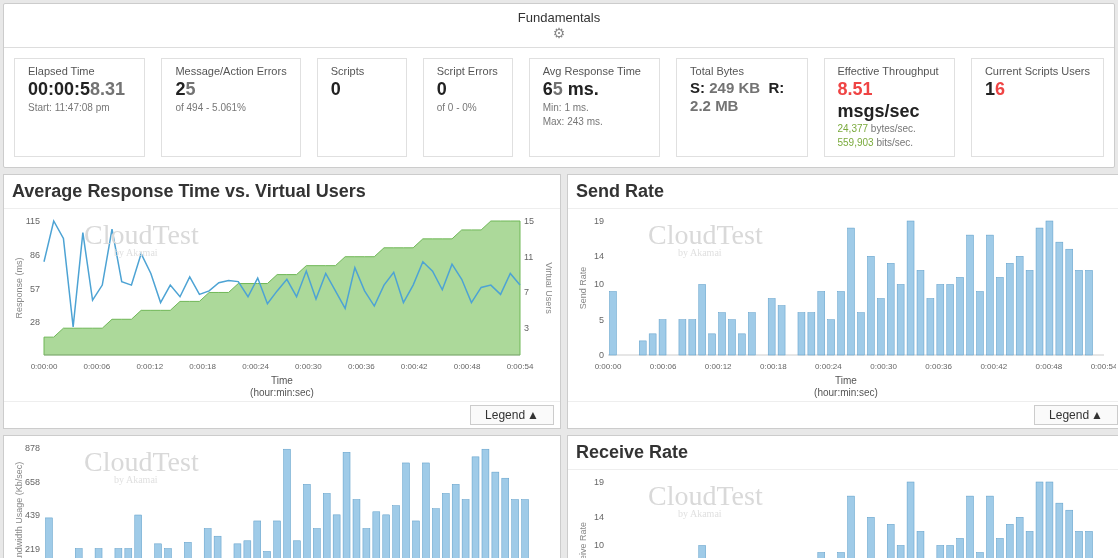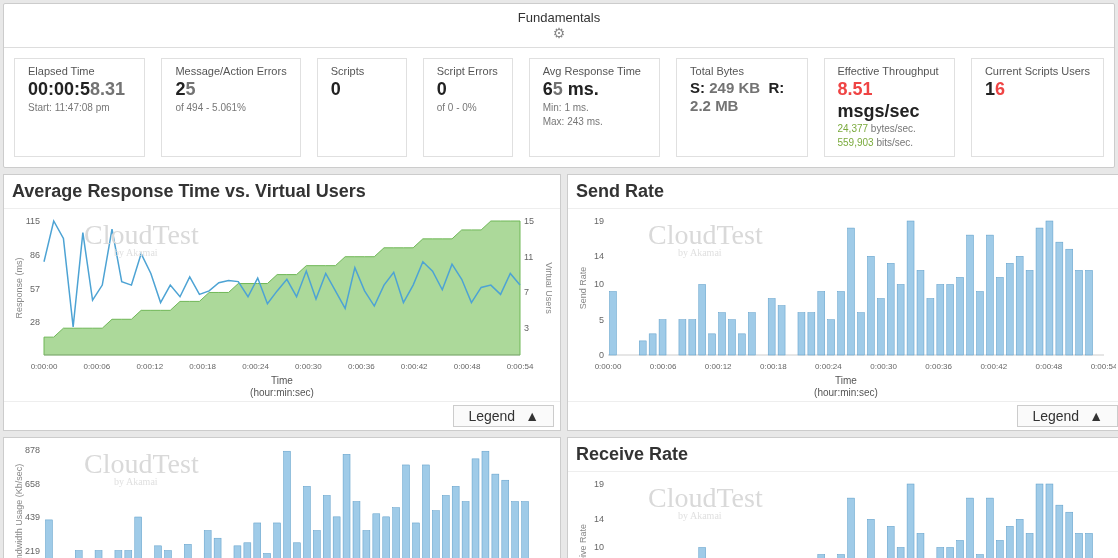--- a/index.html
+++ b/index.html
@@ -92,22 +92,22 @@
     padding: 3px 6px;
     font-size: 11px;
   }
   .legend-btn {
     border: 1px solid #ccc;
     padding: 2px 14px;
     background: #fafafa;
     cursor: pointer;
     display: flex;
     align-items: center;
-    gap: 10px;
-    font-size: 14px;
+    gap: 2px;
+    font-size: 12px;
   }
   .watermark {
     position: absolute;
     top: 10px;
     left: 80px;
     font-family: Georgia, serif;
     font-size: 28px;
     color: #d9d9d9;
     pointer-events: none;
   }

